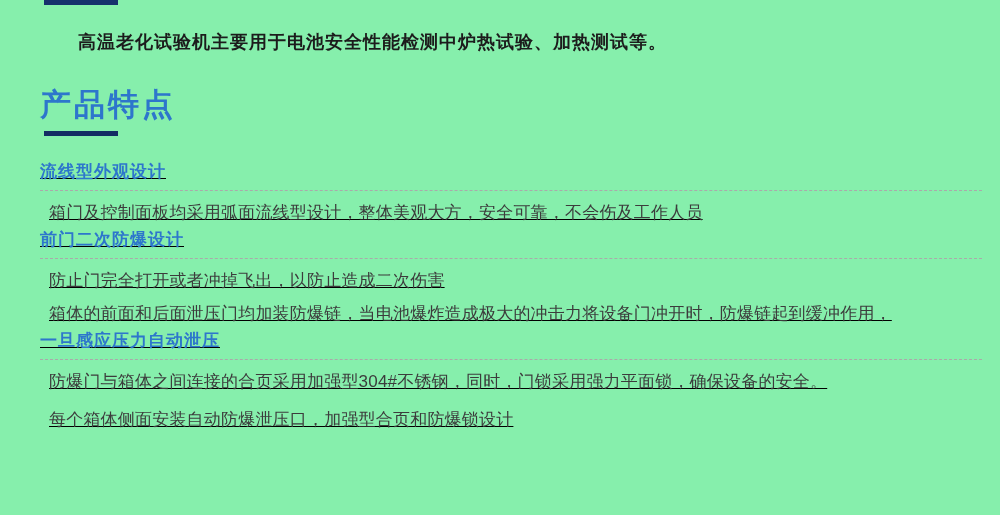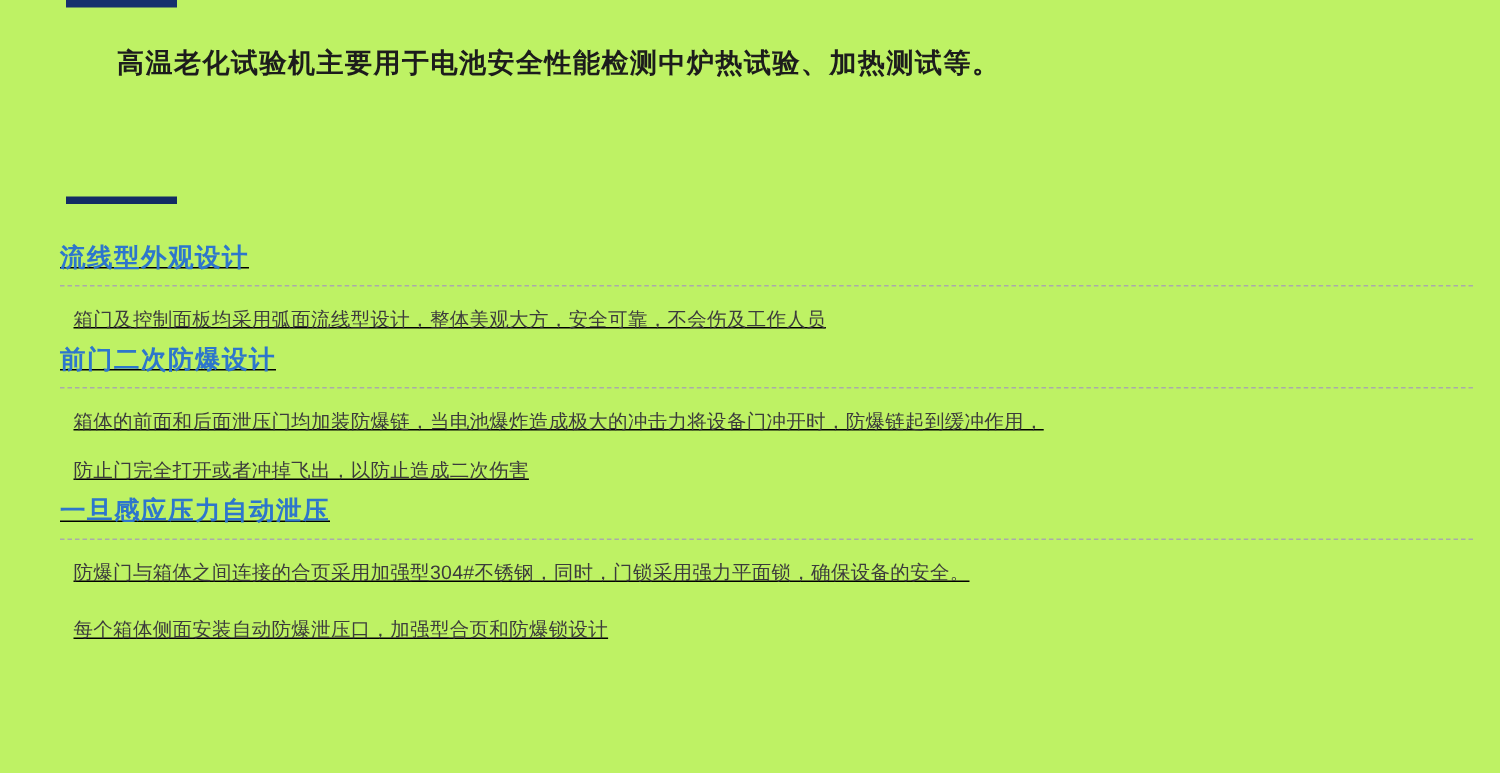--- a/index.html
+++ b/index.html
@@ -1,20 +1,20 @@
 <!DOCTYPE html>
 <html><head>
 <meta charset="utf-8">
 <style>
   html, body { margin: 0; padding: 0; background: #ffffff; }
   .page {
     position: relative;
     width: 1000px;
     height: 515px;
-    background: #bef264;
+    background: #86efac;
     overflow: hidden;
     font-family: "Liberation Sans", "DejaVu Sans", sans-serif;
   }
   .top-bar {
     position: absolute;
     left: 44px; top: 0;
     width: 74px; height: 5px;
     background: #16316d;
   }
   .intro {
@@ -55,52 +55,53 @@
     line-height: 22px;
     font-weight: bold;
     color: #2d76cc;
     letter-spacing: 1px;
     padding-bottom: 7px;
     border-bottom: 1px dashed #aaaaaa;
   }
   .feature-body {
     margin-top: 5px;
     padding-left: 9px;
-    font-size: 13px;
+    font-size: 17px;
     line-height: 33px;
     color: #3c3c3c;
     letter-spacing: 0.2px;
   }
   .feature-line { white-space: nowrap; }
 </style>
 </head>
 <body>
 
 <div class="page">
 
   <div class="top-bar"></div>
 
   <p class="intro">高温老化试验机主要用于电池安全性能检测中炉热试验、加热测试等。</p>
 
+  <h1 class="page-title">产品特点</h1>
   <div class="title-underline"></div>
 
   <div class="sections">
 
     <section class="feature">
       <h2 class="feature-heading">流线型外观设计</h2>
       <div class="feature-body">
         <div class="feature-line">箱门及控制面板均采用弧面流线型设计，整体美观大方，安全可靠，不会伤及工作人员</div>
       </div>
     </section>
 
     <section class="feature">
       <h2 class="feature-heading">前门二次防爆设计</h2>
       <div class="feature-body">
+        <div class="feature-line">防止门完全打开或者冲掉飞出，以防止造成二次伤害</div>
         <div class="feature-line">箱体的前面和后面泄压门均加装防爆链，当电池爆炸造成极大的冲击力将设备门冲开时，防爆链起到缓冲作用，</div>
-        <div class="feature-line">防止门完全打开或者冲掉飞出，以防止造成二次伤害</div>
       </div>
     </section>
 
     <section class="feature">
       <h2 class="feature-heading">一旦感应压力自动泄压</h2>
       <div class="feature-body">
         <div class="feature-line">防爆门与箱体之间连接的合页采用加强型304#不锈钢，同时，门锁采用强力平面锁，确保设备的安全。</div>
       </div>
     </section>
 

